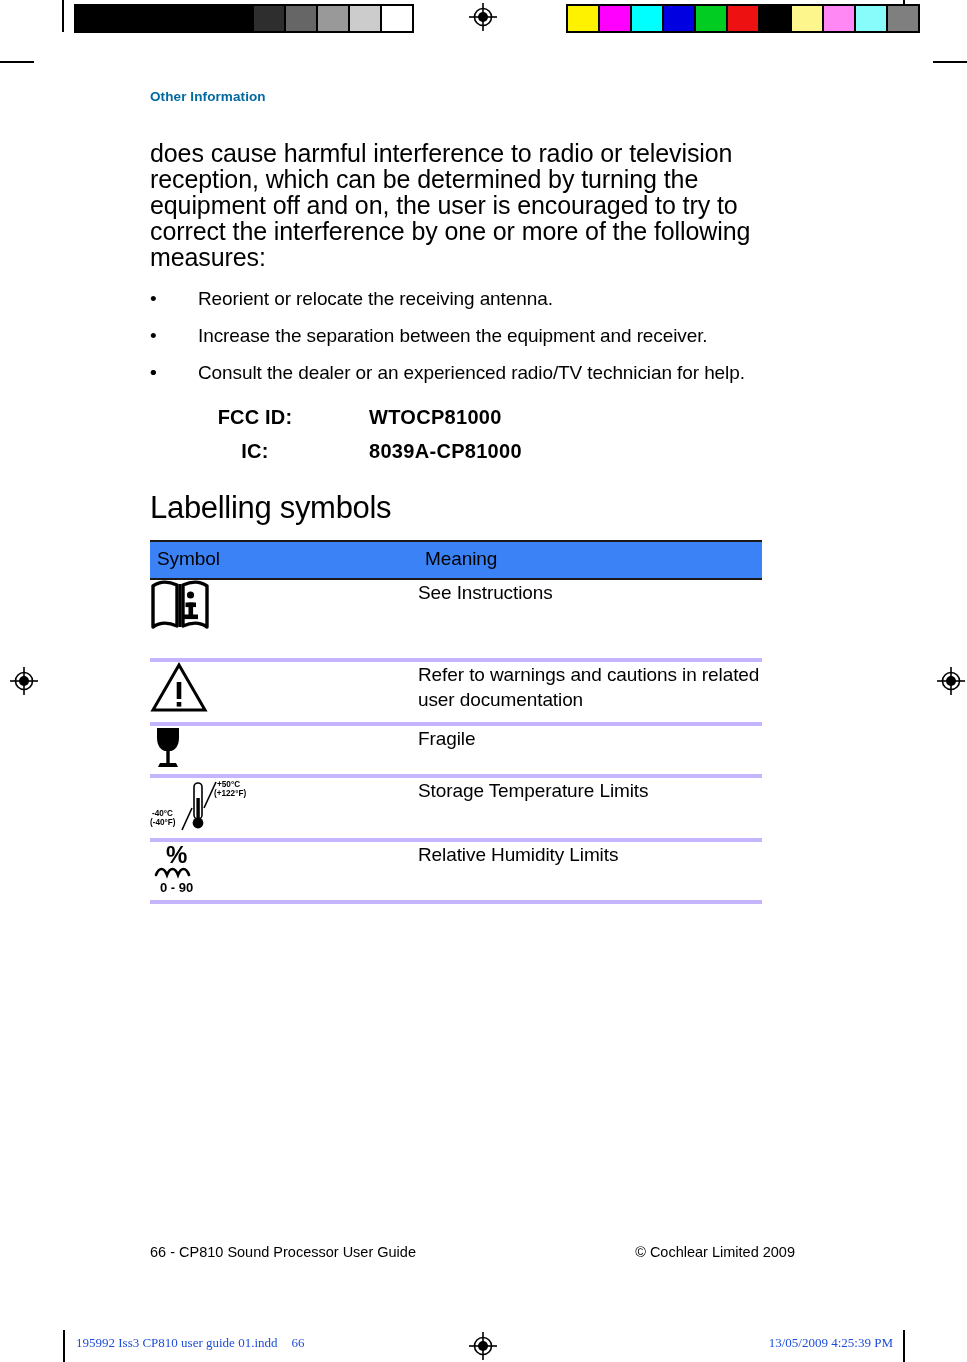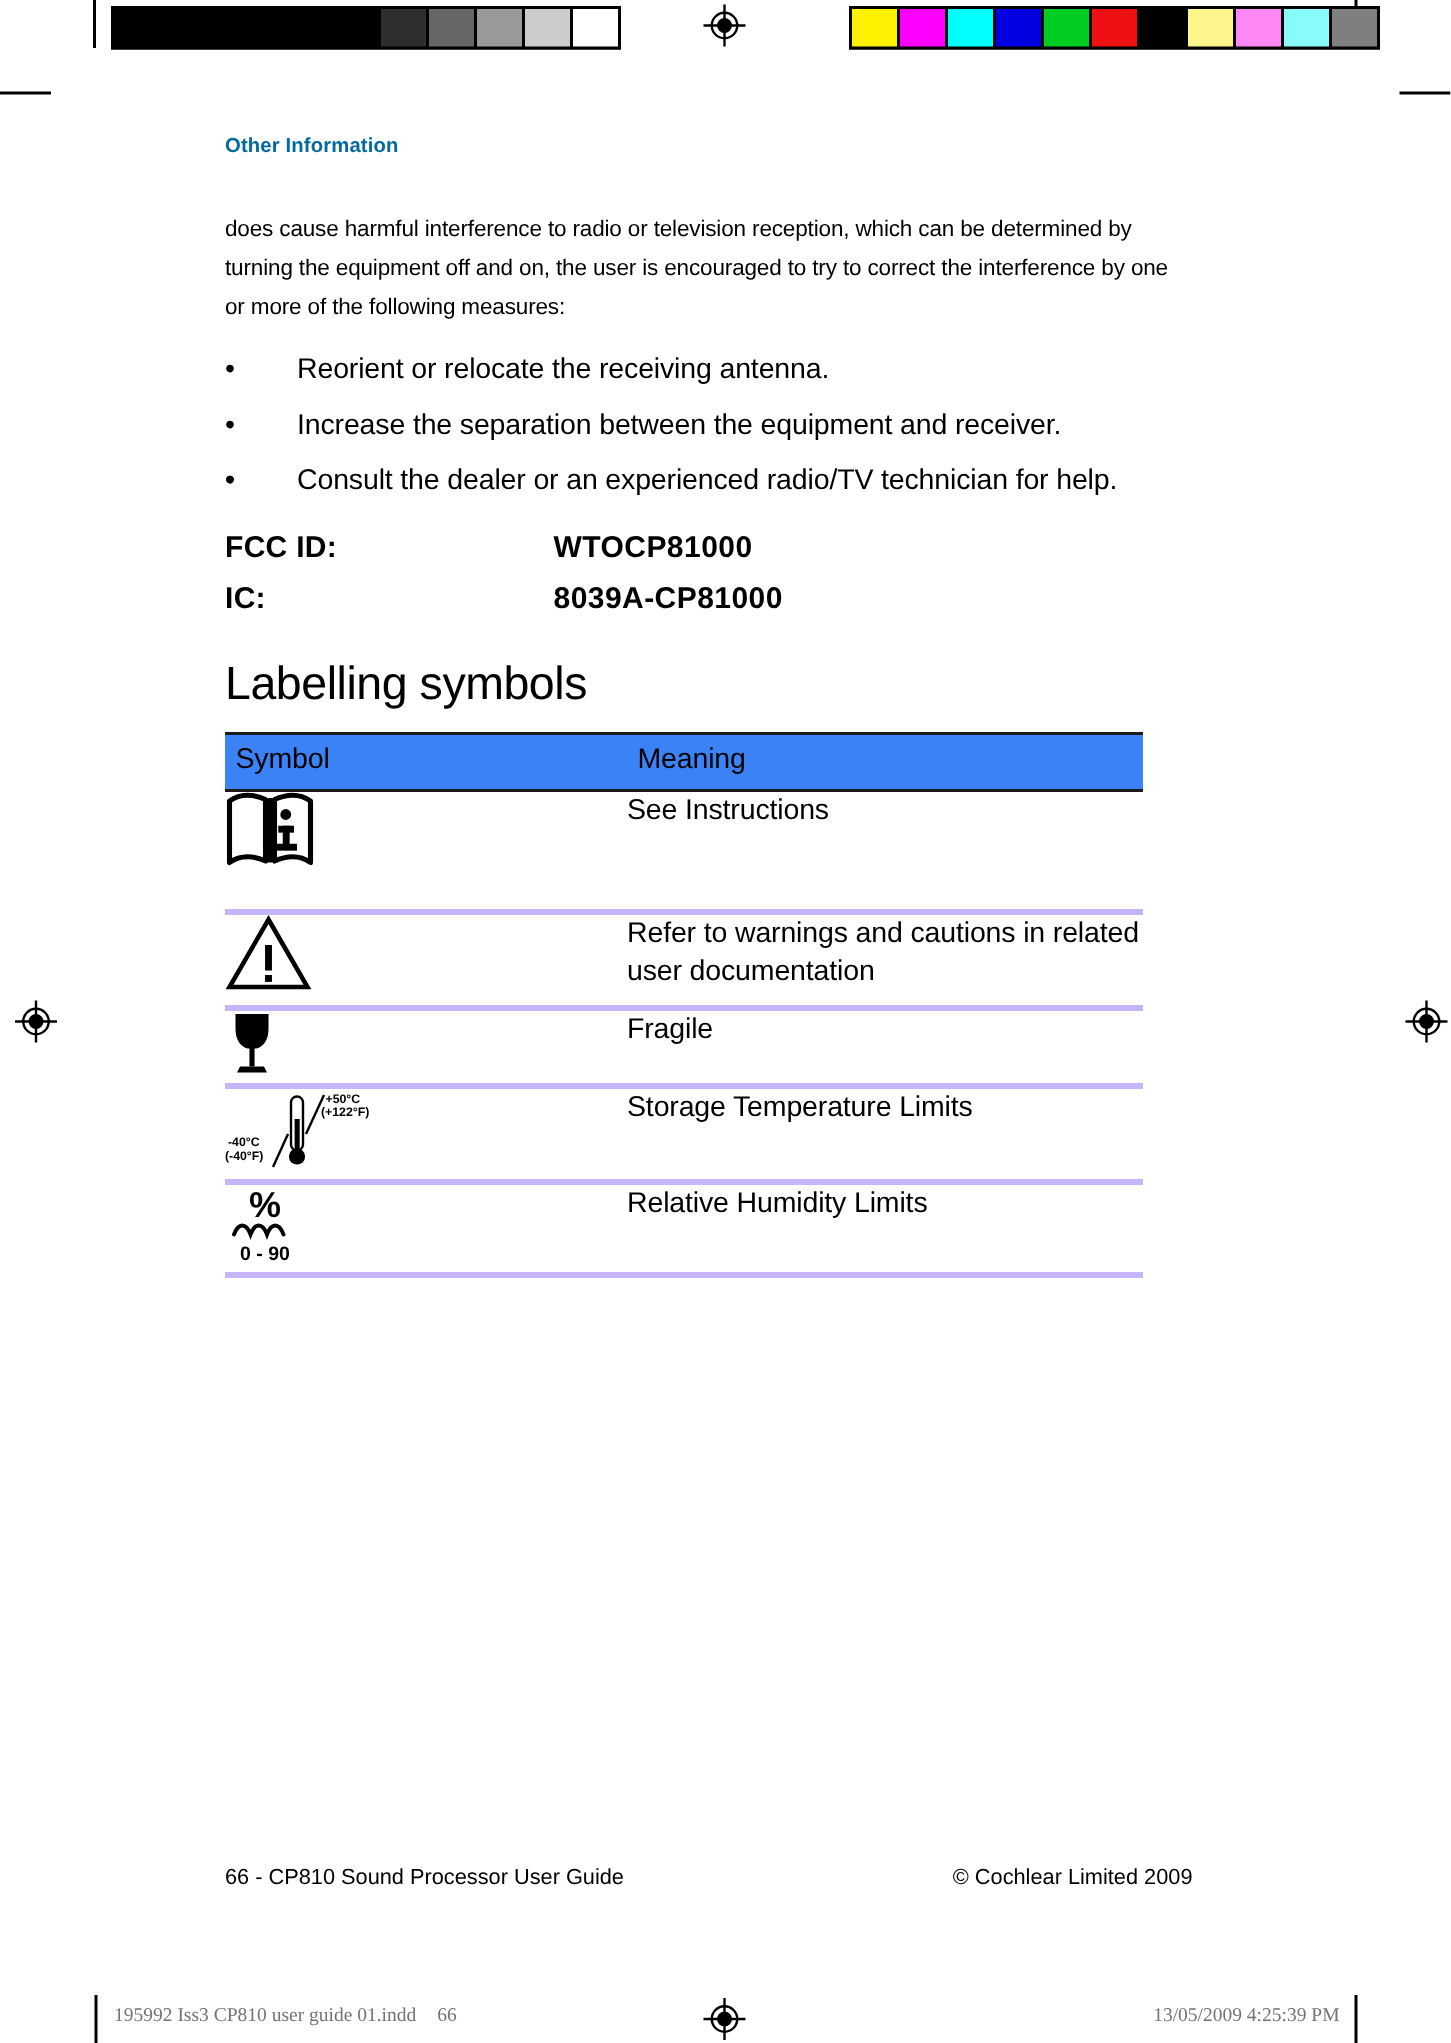--- a/index.html
+++ b/index.html
@@ -62,21 +62,21 @@
 
   .content {
     position: absolute;
     left: 150px;
     top: 140px;
     width: 640px;
   }
 
   p.body-text {
     margin: 0 0 16px 0;
-    font-size: 15px;
+    font-size: 25px;
     line-height: 26px;
     font-weight: 300;
     letter-spacing: -0.1px;
   }
 
   ul.measures {
     margin: 0;
     padding: 0;
     list-style: none;
   }
@@ -102,21 +102,21 @@
     font-family: "Liberation Sans", sans-serif;
   }
   .id-row {
     display: flex;
     margin-bottom: 10px;
     font-size: 20px;
     line-height: 24px;
   }
   .id-row .id-label {
     width: 210px;
-    text-align: left;
+    text-align: center;
     font-weight: bold;
     padding-right: 9px;
     letter-spacing: 0.2px;
   }
   .id-row .id-value {
     font-weight: bold;
     letter-spacing: 0.3px;
   }
 
   h1.section-title {
@@ -186,21 +186,21 @@
   }
 
   .slug {
     position: absolute;
     left: 0;
     top: 1330px;
     width: 967px;
     height: 32px;
     font-family: "Liberation Serif", serif;
     font-size: 13px;
-    color: #737373;
+    color: #1d4ed8;
   }
   .slug .slug-left { position: absolute; left: 76px; top: 5px; }
   .slug .slug-right { position: absolute; right: 74px; top: 5px; }
   .slug .slug-pageno { padding-left: 14px; }
   .slug-rule-left {
     position: absolute; left: 63px; top: 0; width: 2px; height: 32px; background: #000;
   }
   .slug-rule-right {
     position: absolute; left: 903px; top: 0; width: 2px; height: 32px; background: #000;
   }

